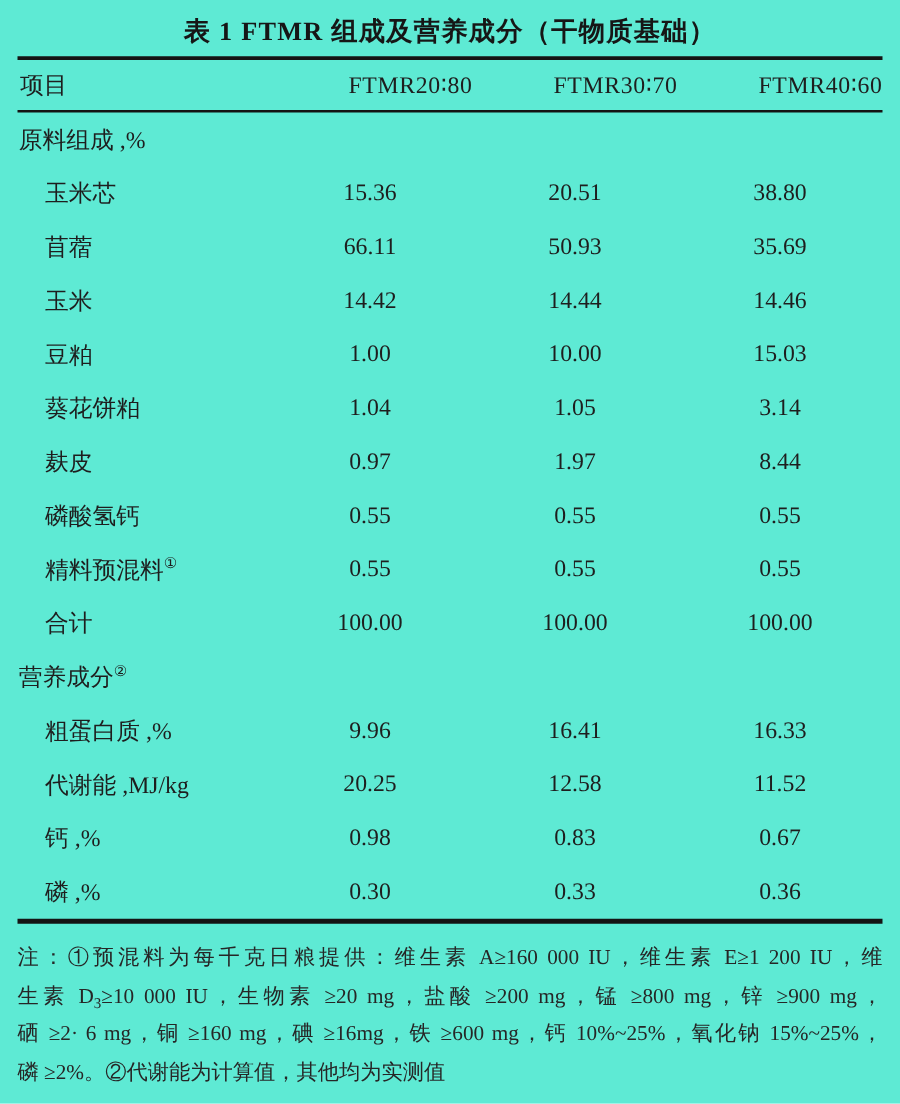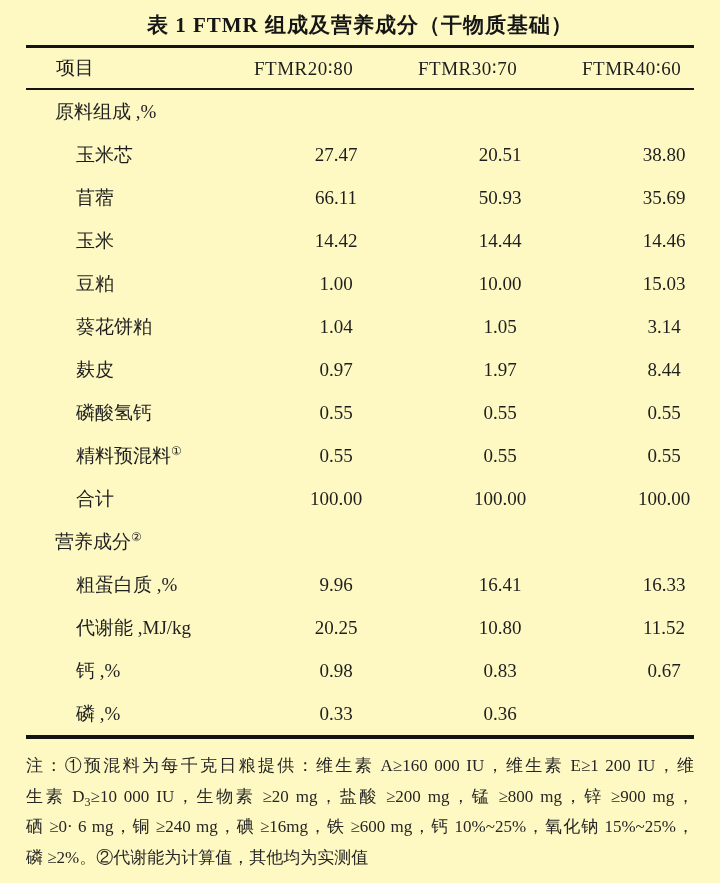--- a/index.html
+++ b/index.html
@@ -5,24 +5,24 @@
   html, body {
     margin: 0;
     padding: 0;
     background: #ffffff;
   }
   .page {
     position: relative;
     width: 720px;
     height: 883px;
     box-sizing: border-box;
-    background: #fef9c3;
+    background: #5eead4;
     color: #1e1e1e;
     font-family: "Liberation Serif", "DejaVu Serif", serif;
-    padding: 0 26px;
+    padding: 0 14px;
     overflow: hidden;
   }
   .title {
     padding-top: 11px;
     height: 34px;
     text-align: center;
     font-size: 21px;
     font-weight: bold;
     letter-spacing: 1px;
     color: #161616;
@@ -31,28 +31,27 @@
     background: #141414;
     width: 100%;
   }
   .rule.top    { height: 3px; }
   .rule.mid    { height: 2px; }
   .rule.bottom { height: 4px; }
   .grid-row {
     display: grid;
     grid-template-columns: 200px 164px 164px 164px;
     align-items: center;
-    margin-left: 28px;
   }
   .header-row {
     height: 40px;
     font-size: 19px;
   }
   .header-row .col-0 { text-align: left; padding-left: 2px; }
-  .header-row .col-v { text-align: left; letter-spacing: 0.5px; }
+  .header-row .col-v { text-align: right; letter-spacing: 0.5px; }
   .body-row { height: 43px; font-size: 19px; }
   .body-row .label { text-align: left; white-space: nowrap; }
   .body-row.section .label { padding-left: 1px; }
   .body-row.item .label { padding-left: 22px; }
   .body-row .val { text-align: center; }
   sup { font-size: 12px; line-height: 0; }
   sub { font-size: 12px; line-height: 0; }
   .note {
     margin-top: 12px;
     font-size: 17px;
@@ -87,21 +86,21 @@
 
   <div id="table-body">
       <div class="grid-row body-row section">
         <div class="label">原料组成 ,%</div>
         <div class="val"></div>
         <div class="val"></div>
         <div class="val"></div>
       </div>
       <div class="grid-row body-row item">
         <div class="label">玉米芯</div>
-        <div class="val">27.47</div>
+        <div class="val">15.36</div>
         <div class="val">20.51</div>
         <div class="val">38.80</div>
       </div>
       <div class="grid-row body-row item">
         <div class="label">苜蓿</div>
         <div class="val">66.11</div>
         <div class="val">50.93</div>
         <div class="val">35.69</div>
       </div>
       <div class="grid-row body-row item">
@@ -154,38 +153,39 @@
       </div>
       <div class="grid-row body-row item">
         <div class="label">粗蛋白质 ,%</div>
         <div class="val">9.96</div>
         <div class="val">16.41</div>
         <div class="val">16.33</div>
       </div>
       <div class="grid-row body-row item">
         <div class="label">代谢能 ,MJ/kg</div>
         <div class="val">20.25</div>
-        <div class="val">10.80</div>
+        <div class="val">12.58</div>
         <div class="val">11.52</div>
       </div>
       <div class="grid-row body-row item">
         <div class="label">钙 ,%</div>
         <div class="val">0.98</div>
         <div class="val">0.83</div>
         <div class="val">0.67</div>
       </div>
       <div class="grid-row body-row item">
         <div class="label">磷 ,%</div>
+        <div class="val">0.30</div>
         <div class="val">0.33</div>
         <div class="val">0.36</div>
       </div>
     </div>
 
   <div class="rule bottom"></div>
 
   <div class="note" id="note">
       <div class="note-line just">注：①预混料为每千克日粮提供：维生素 A≥160 000 IU，维生素 E≥1 200 IU，维</div>
       <div class="note-line just">生素 D<sub>3</sub>≥10 000 IU，生物素 ≥20 mg，盐酸 ≥200 mg，锰 ≥800 mg，锌 ≥900 mg，</div>
-      <div class="note-line just">硒 ≥0· 6 mg，铜 ≥240 mg，碘 ≥16mg，铁 ≥600 mg，钙 10%~25%，氧化钠 15%~25%，</div>
+      <div class="note-line just">硒 ≥2· 6 mg，铜 ≥160 mg，碘 ≥16mg，铁 ≥600 mg，钙 10%~25%，氧化钠 15%~25%，</div>
       <div class="note-line">磷 ≥2%。②代谢能为计算值，其他均为实测值</div>
     </div>
 
 </div>
 
 </body></html>

